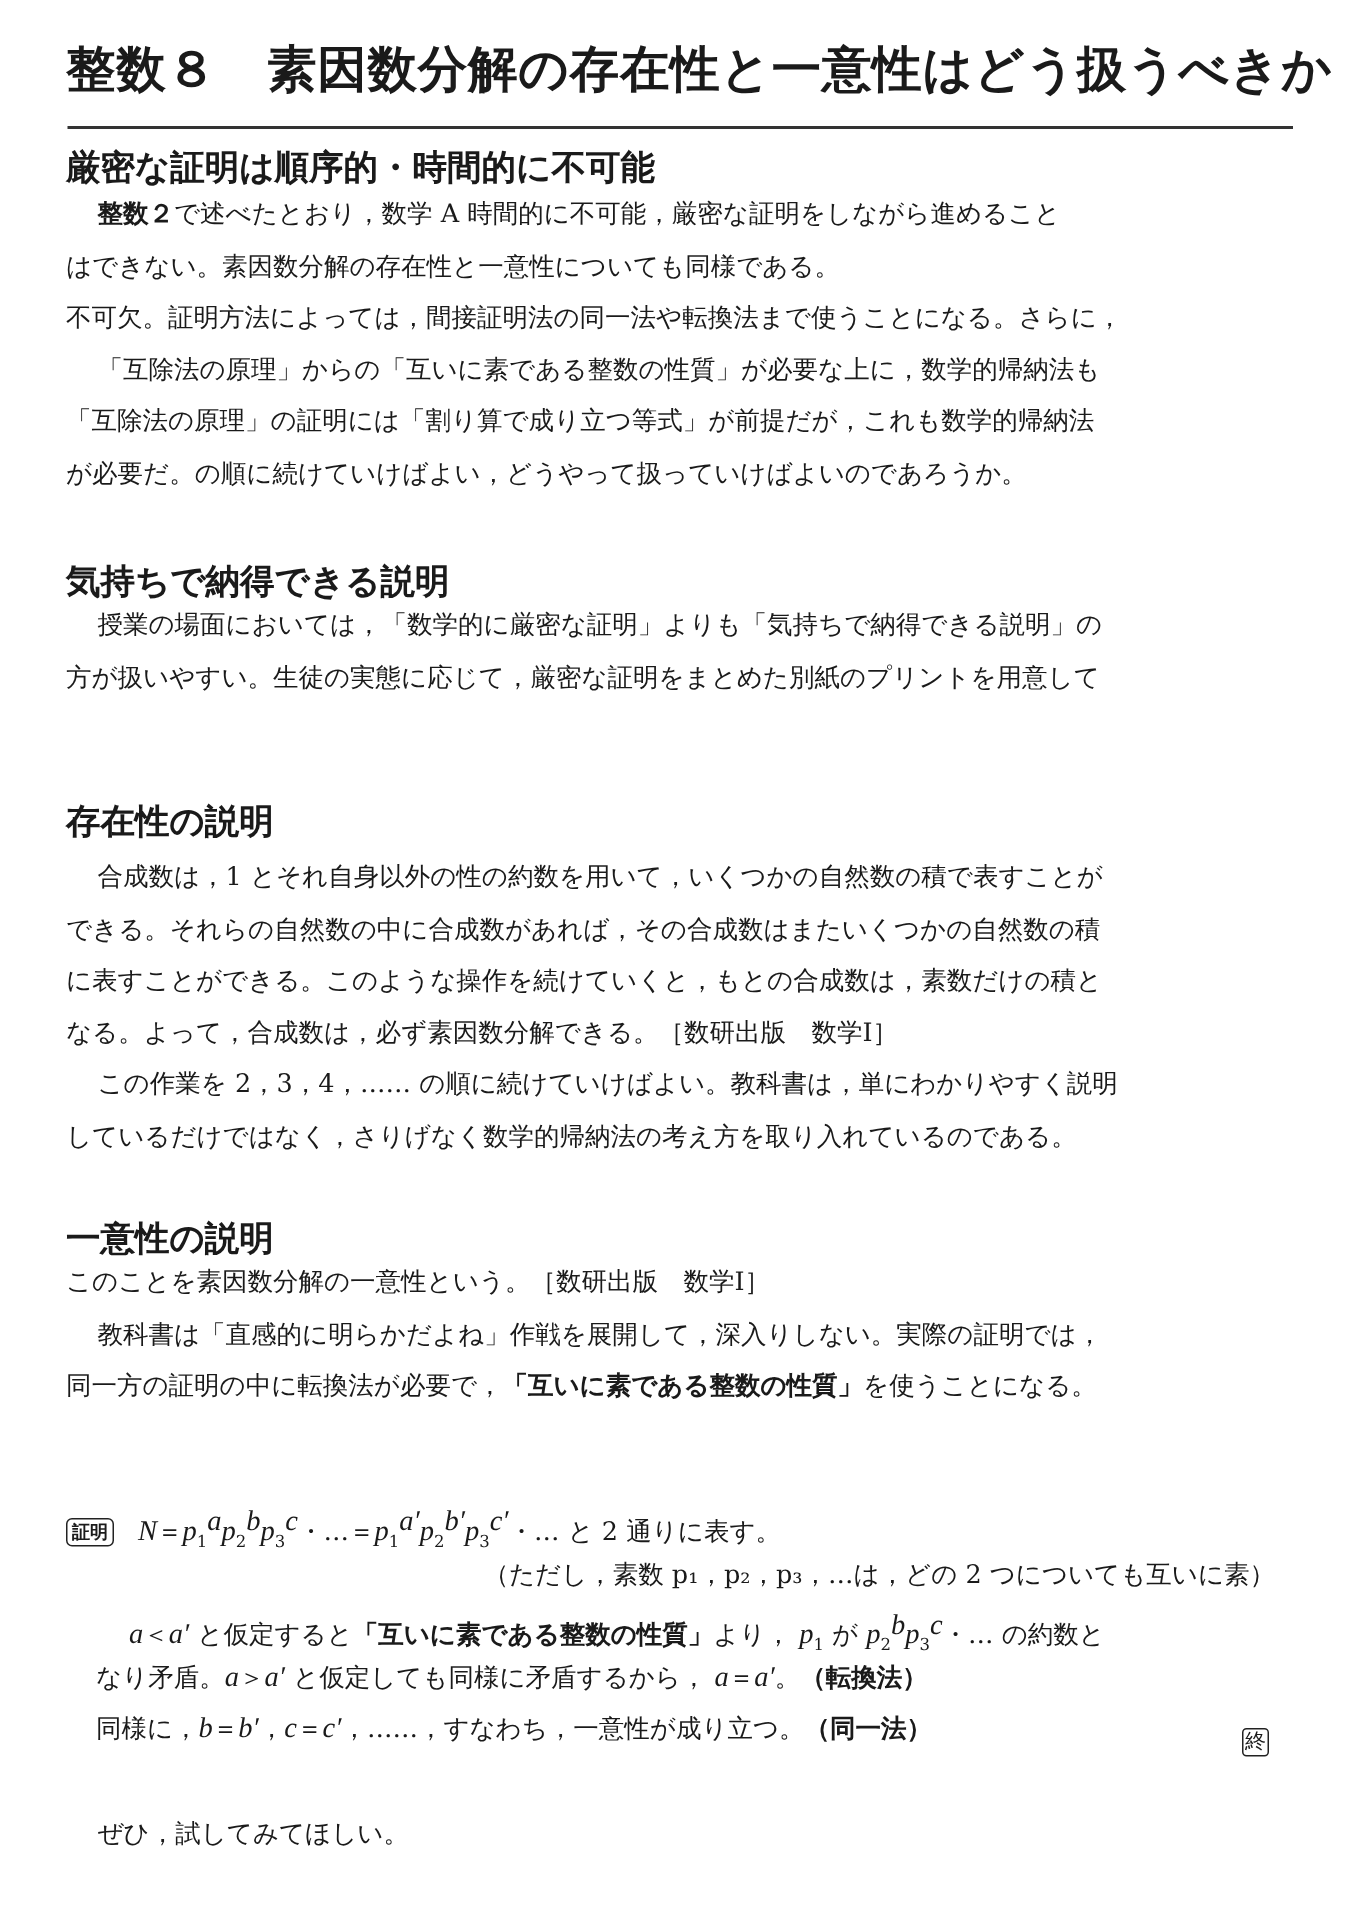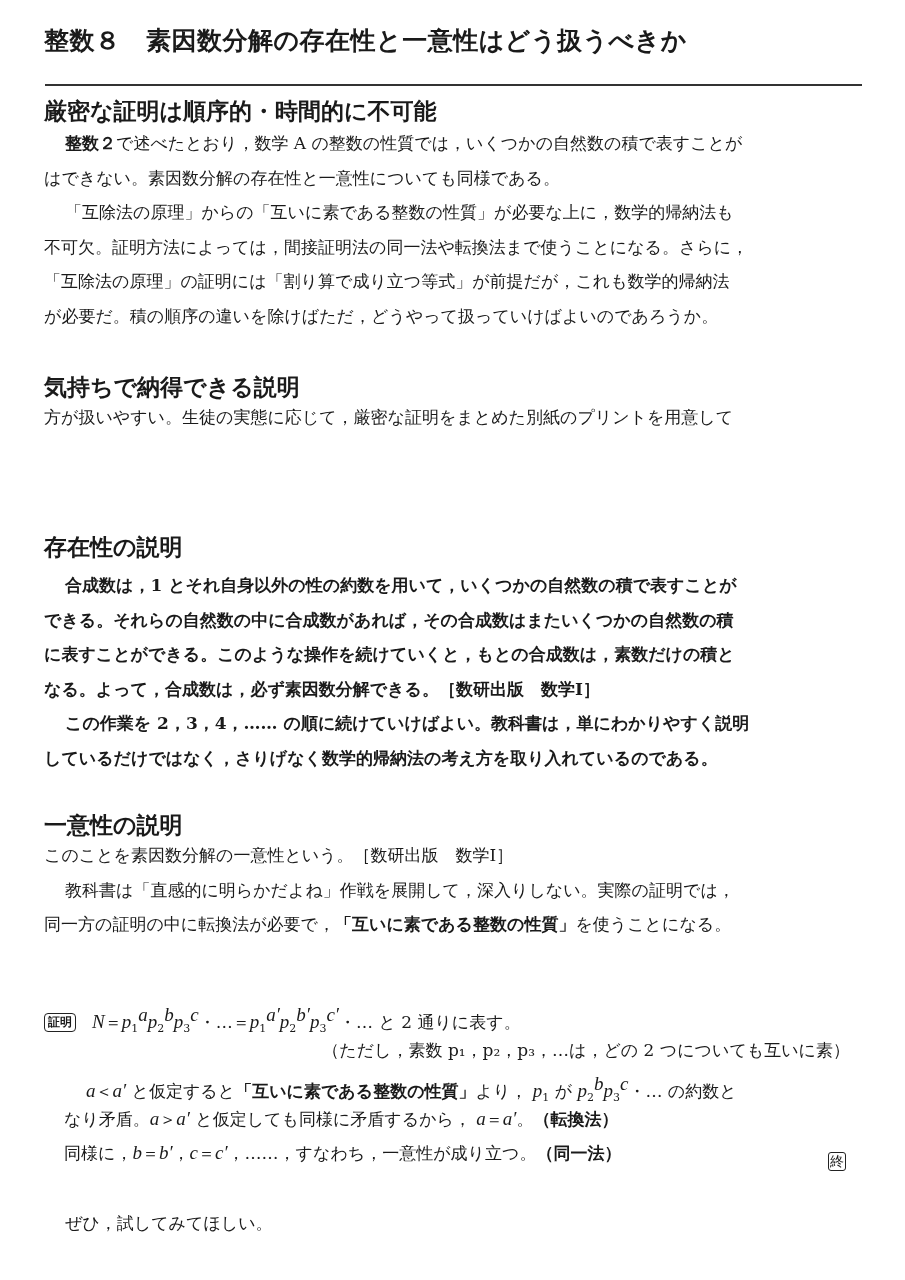--- a/index.html
+++ b/index.html
@@ -4,21 +4,21 @@
   <style>
     html, body { margin: 0; padding: 0; background: #ffffff; }
     body {
       width: 905px; height: 1280px; position: relative; overflow: hidden;
       color: #1a1a1a;
       font-family: "DejaVu Serif", "Liberation Serif", serif;
     }
     .title {
       position: absolute; left: 44px; top: 24px;
       font-family: Liberation Sans, sans-serif;
-      font-weight: bold; font-size: 25px; letter-spacing: 0.5px;
+      font-weight: bold; font-size: 33px; letter-spacing: 0.5px;
       white-space: nowrap;
     }
     .rule {
       position: absolute; left: 45px; top: 84px; width: 817px; height: 0;
       border-top: 2px solid #333;
     }
     .h {
       position: absolute; left: 44px;
       font-family: "DejaVu Sans", "Liberation Sans", sans-serif;
       font-weight: bold; font-size: 23px; white-space: nowrap;
@@ -49,35 +49,36 @@
     .right { text-align: right; padding-right: 12px; }
   </style>
 </head>
 <body>
 
 <div class="title">整数８　素因数分解の存在性と一意性はどう扱うべきか</div>
 <div class="rule"></div>
 
 <div class="h" style="top:96px;">厳密な証明は順序的・時間的に不可能</div>
 <div class="p" style="top:126px;">
-  <span class="line indent"><span class="b">整数２</span><span>で述べたとおり，数学 A の整数の性質では，いくつかの自然数の積で表すことが</span></span>
+  <span class="line indent"><span class="b">整数２</span><span>で述べたとおり，数学 A 時間的に不可能，厳密な証明をしながら進めること</span></span>
   <span class="line">はできない。素因数分解の存在性と一意性についても同様である。</span>
+  <span class="line">不可欠。証明方法によっては，間接証明法の同一法や転換法まで使うことになる。さらに，</span>
   <span class="line indent">「互除法の原理」からの「互いに素である整数の性質」が必要な上に，数学的帰納法も</span>
-  <span class="line">不可欠。証明方法によっては，間接証明法の同一法や転換法まで使うことになる。さらに，</span>
   <span class="line">「互除法の原理」の証明には「割り算で成り立つ等式」が前提だが，これも数学的帰納法</span>
-  <span class="line">が必要だ。積の順序の違いを除けばただ，どうやって扱っていけばよいのであろうか。</span>
+  <span class="line">が必要だ。の順に続けていけばよい，どうやって扱っていけばよいのであろうか。</span>
 </div>
 
 <div class="h" style="top:372px;">気持ちで納得できる説明</div>
 <div class="p" style="top:400px;">
+  <span class="line indent">授業の場面においては，「数学的に厳密な証明」よりも「気持ちで納得できる説明」の</span>
   <span class="line">方が扱いやすい。生徒の実態に応じて，厳密な証明をまとめた別紙のプリントを用意して</span>
 </div>
 
 <div class="h" style="top:532px;">存在性の説明</div>
-<div class="p" style="top:568px;font-weight:bold;">
+<div class="p" style="top:568px;">
   <span class="line indent">合成数は，1 とそれ自身以外の性の約数を用いて，いくつかの自然数の積で表すことが</span>
   <span class="line">できる。それらの自然数の中に合成数があれば，その合成数はまたいくつかの自然数の積</span>
   <span class="line">に表すことができる。このような操作を続けていくと，もとの合成数は，素数だけの積と</span>
   <span class="line">なる。よって，合成数は，必ず素因数分解できる。［数研出版　数学Ⅰ］</span>
   <span class="line indent">この作業を 2，3，4，…… の順に続けていけばよい。教科書は，単にわかりやすく説明</span>
   <span class="line">しているだけではなく，さりげなく数学的帰納法の考え方を取り入れているのである。</span>
 </div>
 
 <div class="h" style="top:810px;">一意性の説明</div>
 <div class="p" style="top:838px;">

